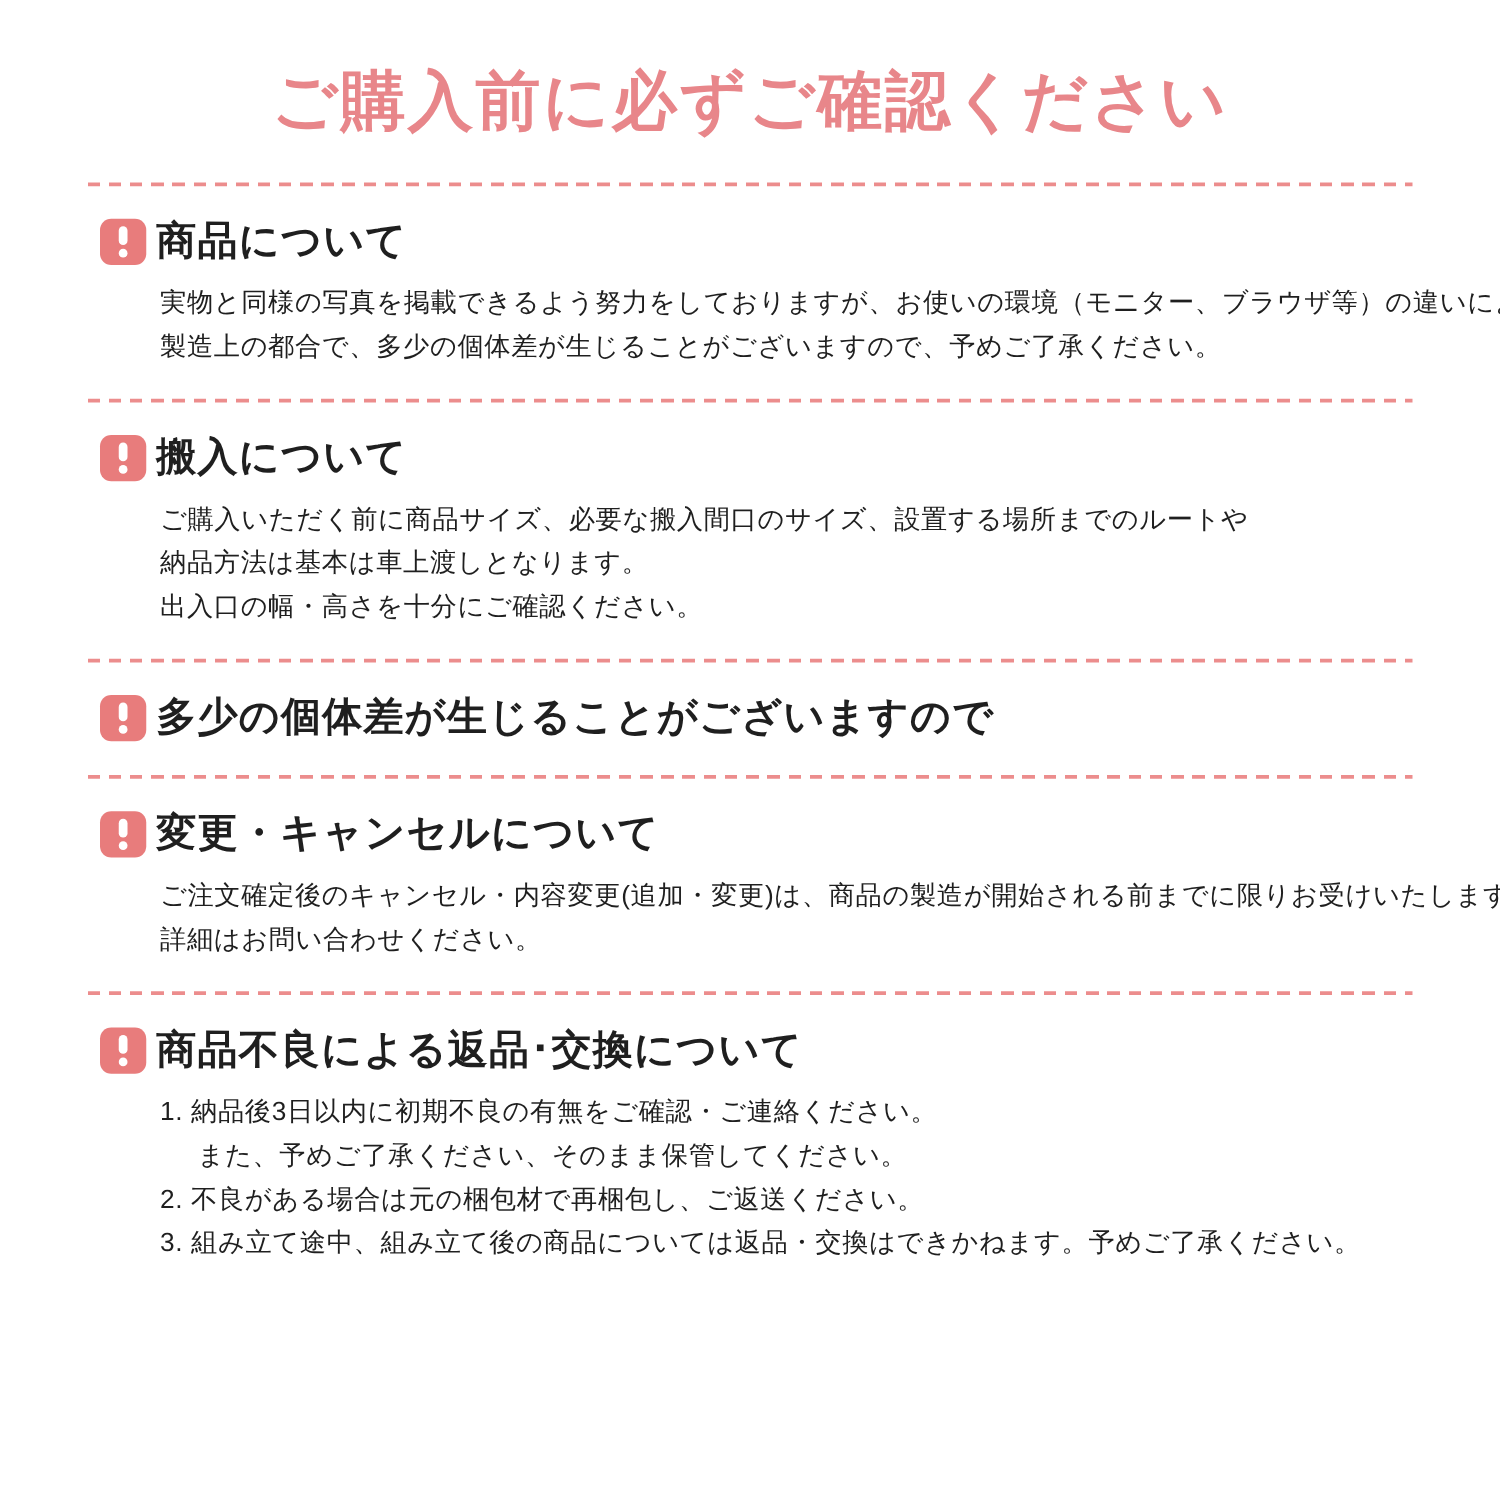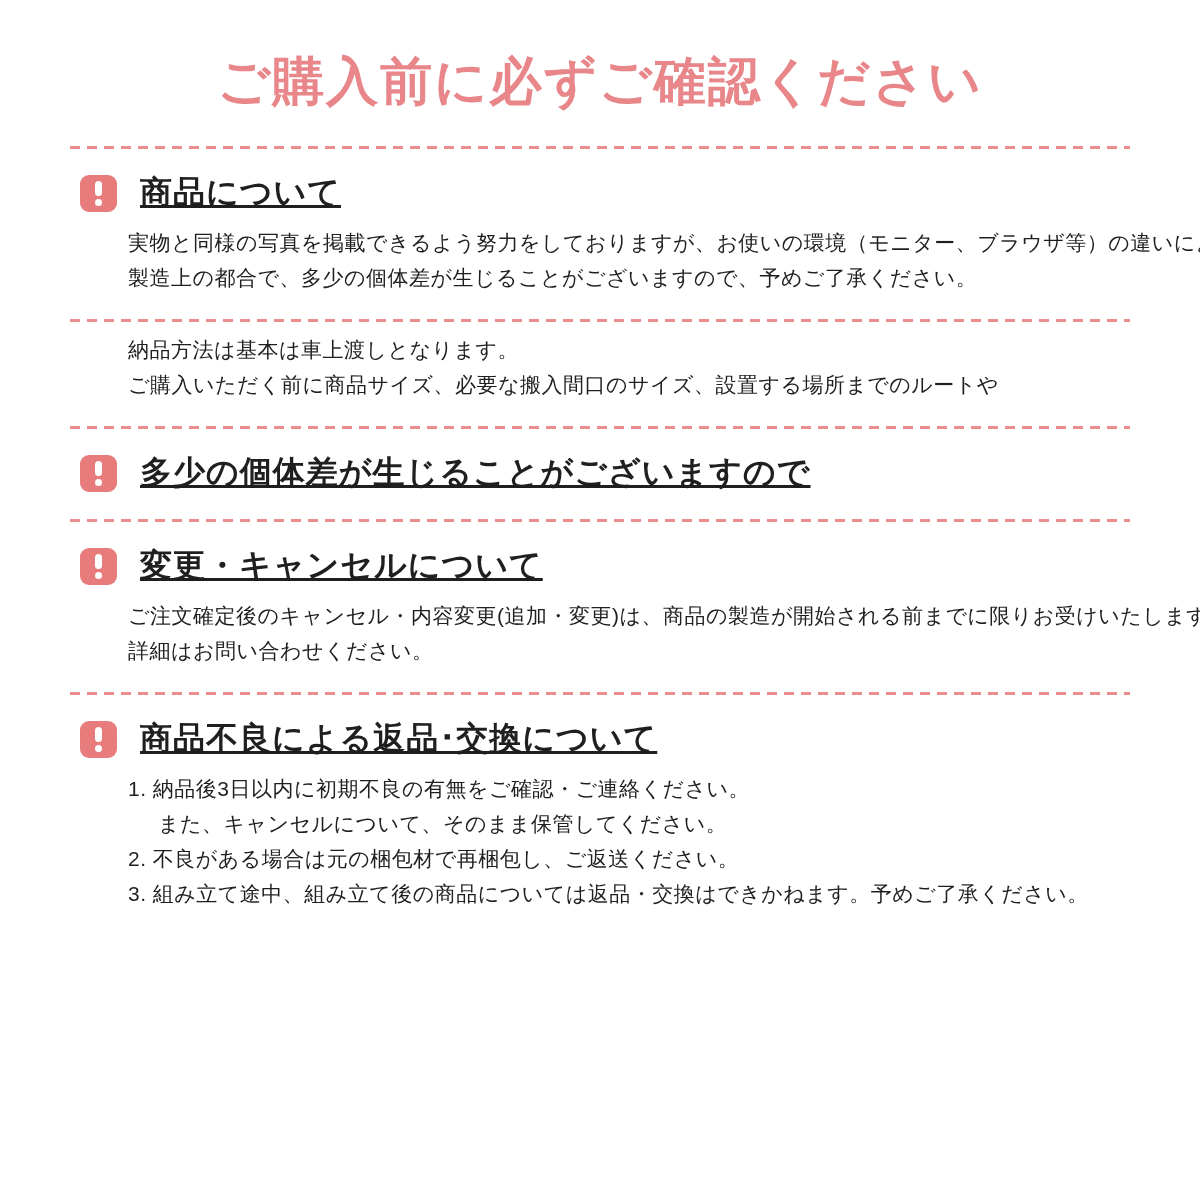--- a/index.html
+++ b/index.html
@@ -37,24 +37,23 @@
   }
   .divider.first {
     margin-top: 34px;
   }
   .section {
     padding: 0 70px;
   }
   .sec-head {
     display: flex;
     align-items: center;
-    gap: 23px;
+    gap: 8px;
     margin: 22px 0 0 10px;
     height: 44px;
-    text-decoration: underline;
   }
   .alert-icon {
     position: relative;
     display: inline-block;
     width: 37px;
     height: 37px;
     flex: 0 0 37px;
     background: #e87c7c;
     border-radius: 9px;
   }
@@ -114,23 +113,28 @@
     </div>
     <div class="sec-body">
       <div class="body-line">実物と同様の写真を掲載できるよう努力をしておりますが、お使いの環境（モニター、ブラウザ等）の違いにより、</div>
       <div class="body-line">製造上の都合で、多少の個体差が生じることがございますので、予めご了承ください。</div>
     </div>
   </div>
 
   <div class="divider"></div>
 
   <div class="section">
+    <div class="sec-head">
+      <span class="alert-icon"></span>
+      <span class="heading-label">搬入について</span>
+    </div>
     <div class="sec-body">
+      <div class="body-line">ご購入いただく前に商品サイズ、必要な搬入間口のサイズ、設置する場所までのルートや</div>
       <div class="body-line">納品方法は基本は車上渡しとなります。</div>
-      <div class="body-line">ご購入いただく前に商品サイズ、必要な搬入間口のサイズ、設置する場所までのルートや</div>
+      <div class="body-line">出入口の幅・高さを十分にご確認ください。</div>
     </div>
   </div>
 
   <div class="divider"></div>
 
   <div class="section">
     <div class="sec-head">
       <span class="alert-icon"></span>
       <span class="heading-label">多少の個体差が生じることがございますので</span>
     </div>
@@ -151,19 +155,19 @@
 
   <div class="divider"></div>
 
   <div class="section">
     <div class="sec-head">
       <span class="alert-icon"></span>
       <span class="heading-label">商品不良による返品･交換について</span>
     </div>
     <div class="sec-body">
       <div class="body-line">1. 納品後3日以内に初期不良の有無をご確認・ご連絡ください。</div>
-      <div class="body-line indent">また、キャンセルについて、そのまま保管してください。</div>
+      <div class="body-line indent">また、予めご了承ください、そのまま保管してください。</div>
       <div class="body-line">2. 不良がある場合は元の梱包材で再梱包し、ご返送ください。</div>
       <div class="body-line">3. 組み立て途中、組み立て後の商品については返品・交換はできかねます。予めご了承ください。</div>
     </div>
   </div>
 
 </div>
 
 </body></html>

